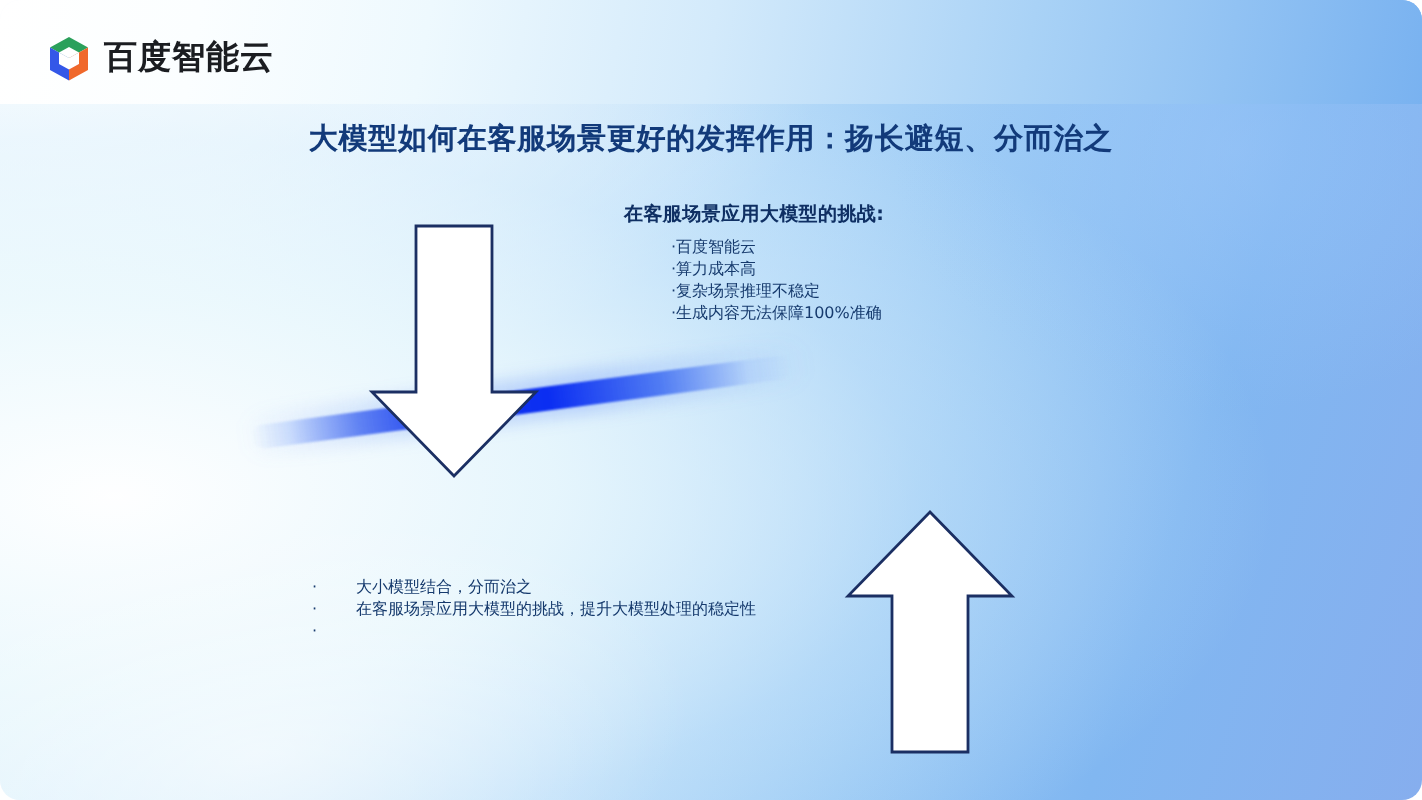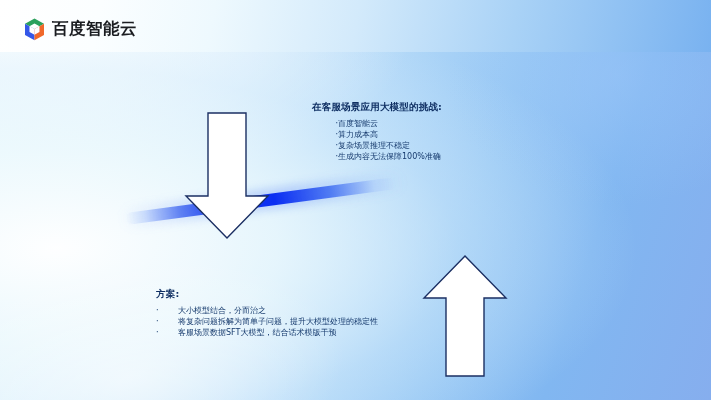--- a/index.html
+++ b/index.html
@@ -8,20 +8,21 @@
     width:711px;height:400px;overflow:hidden;
     font-family:"Liberation Sans","DejaVu Sans",sans-serif;
     background:#ffffff;
   }
   #slide{
     position:relative;width:711px;height:400px;overflow:hidden;
     background:
       radial-gradient(120% 95% at 8% 62%, rgba(255,255,255,.96) 0%, rgba(236,249,253,.85) 26%, rgba(215,238,252,.42) 47%, rgba(255,255,255,0) 68%),
       radial-gradient(90% 70% at 2% 8%, rgba(255,255,255,.98) 0%, rgba(255,255,255,.55) 30%, rgba(255,255,255,0) 62%),
       linear-gradient(108deg,#eaf8fd 0%,#e2f3fd 16%,#cfe8fb 32%,#b4d9f8 48%,#96c7f4 65%,#81b7f1 80%,#86aeee 100%);
+    border-radius: 10px;
   }
   
   .sheen{
     position:absolute;left:-80px;bottom:-120px;width:520px;height:300px;
     background:radial-gradient(60% 55% at 40% 50%, rgba(255,255,255,.55) 0%, rgba(255,255,255,0) 70%);
     transform:rotate(-9deg);pointer-events:none;
   }
   .sheen2{
     position:absolute;right:-120px;top:-90px;width:430px;height:330px;
     background:radial-gradient(55% 55% at 50% 50%, rgba(160,200,250,.45) 0%, rgba(160,200,250,0) 72%);
@@ -116,20 +117,21 @@
           <path d="M21 22 L31 16.4 L31 28 L21 33.6 Z" fill="#E03A2F"></path>
           <path d="M21 11 L31 16.4 L21 22 L11 16.4 Z" fill="#ffffff"></path>
           <path d="M11 16.4 L21 22 L21 33.6 L11 28 Z" fill="#ffffff"></path>
           <path d="M21 22 L31 16.4 L31 28 L21 33.6 Z" fill="#ffffff"></path>
         </svg>
       </span>
       <span class="brand-text">百度智能云</span>
     </div>
   </div>
 
+  <div class="title">大模型如何在客服场景更好的发挥作用：扬长避短、分而治之</div>
 
   <div class="band-glow"></div>
   <div class="band"></div>
 
   <div class="arrow" style="left:184px;top:112px;">
     <svg width="86" height="128" viewBox="0 0 86 128">
       <path d="M24 1 L62 1 L62 84 L84 84 L43 126 L2 84 L24 84 Z" fill="#ffffff" stroke="#1b2f63" stroke-width="1.4" stroke-linejoin="miter"></path>
     </svg>
   </div>
 
@@ -155,30 +157,28 @@
         <span>复杂场景推理不稳定</span>
       </li>
       <li>
         <span class="dot">·</span>
         <span>生成内容无法保障100%准确</span>
       </li>
     </ul>
   </div>
 
   <div class="block" id="solution">
-    <div class="blk-title">方案:</div>
     <ul class="bullets">
       <li>
         <span class="dot">·</span>
         <span>大小模型结合，分而治之</span>
       </li>
       <li>
         <span class="dot">·</span>
-        <span>将复杂问题拆解为简单子问题，提升大模型处理的稳定性</span>
+        <span>在客服场景应用大模型的挑战，提升大模型处理的稳定性</span>
       </li>
       <li>
         <span class="dot">·</span>
-        <span>客服场景数据SFT大模型，结合话术模版干预</span>
       </li>
     </ul>
   </div>
 
 </div>
 
 </body></html>

